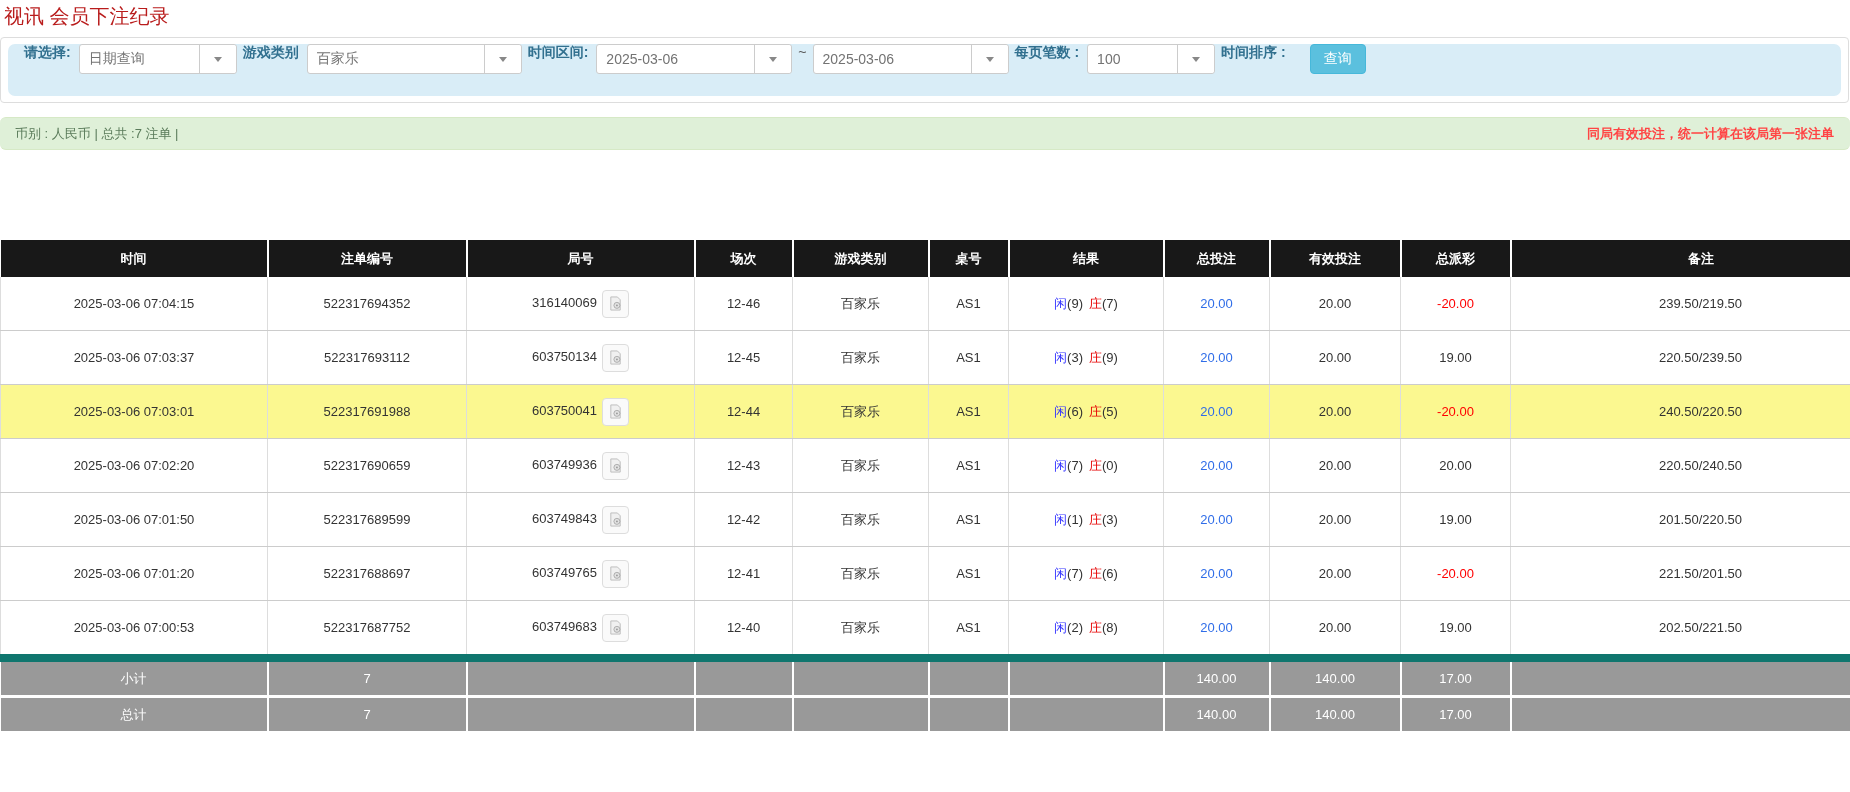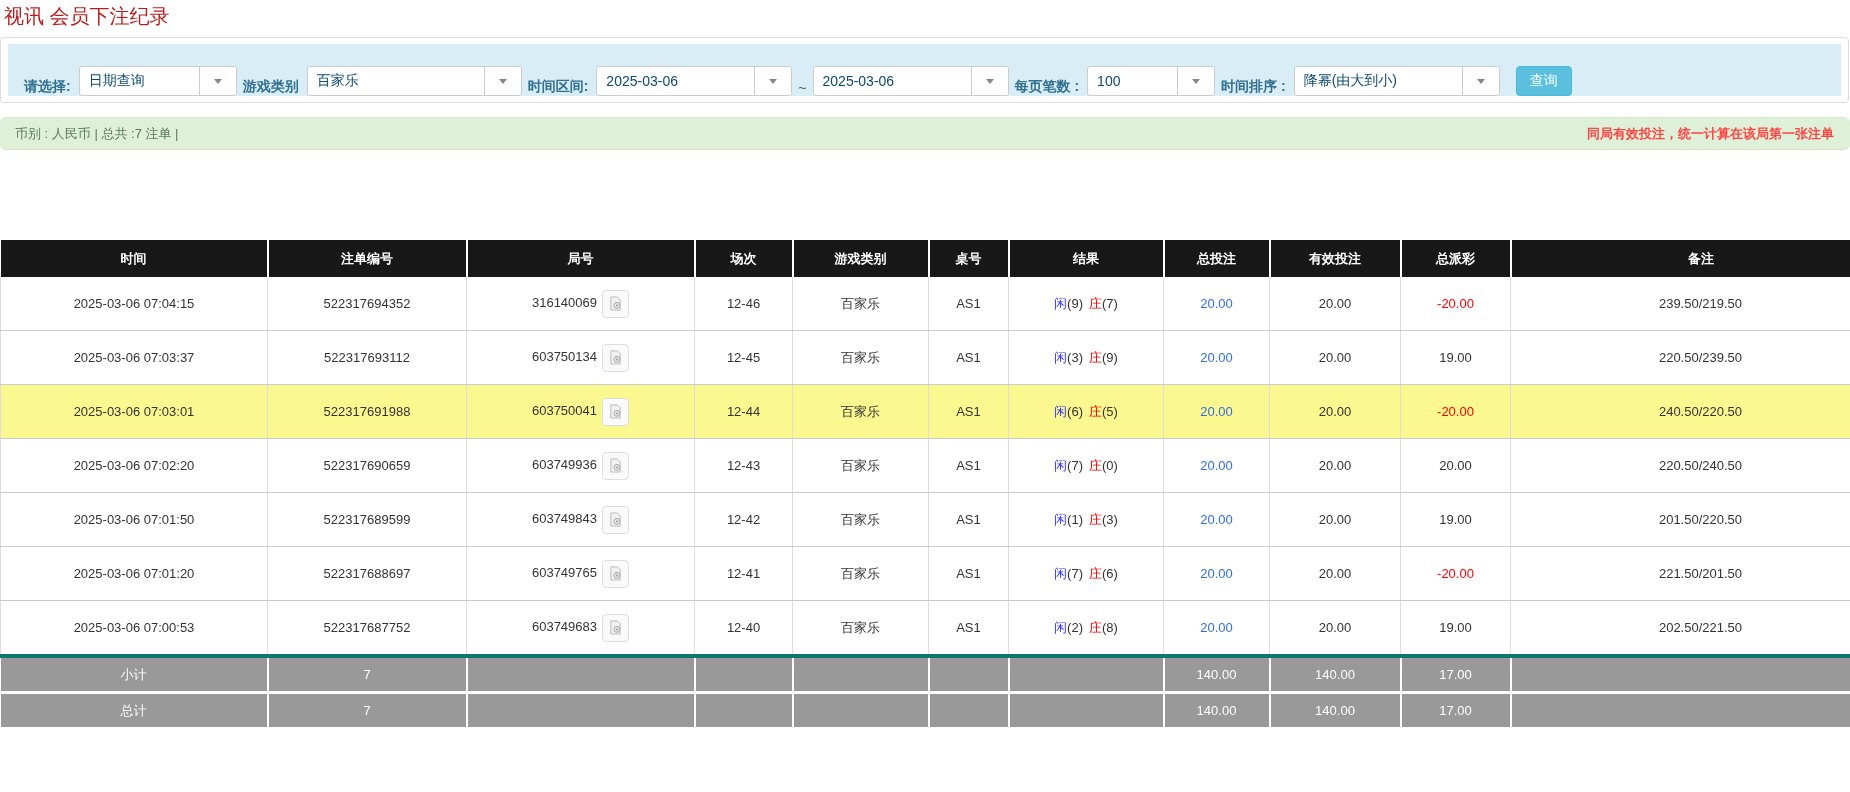--- a/index.html
+++ b/index.html
@@ -6,26 +6,26 @@
   body{
     width:1850px;height:792px;overflow:hidden;background:#fff;position:relative;
     font-family:"Liberation Sans","DejaVu Sans",sans-serif;
   }
   .page-title{position:absolute;top:3px;left:4px;font-size:20px;color:#b91c1c;}
 
   
   .filter-panel{position:absolute;top:37px;left:0;width:1849px;height:66px;
     border:1px solid #ddd;border-radius:4px;background:#fff;box-sizing:border-box;}
   .filter-bar{position:absolute;top:6px;left:7px;right:7px;bottom:6px;
-    background:var(--filter-bg,#d9edf7);border-radius:0;
-    display:flex;align-items:flex-end;padding:0 10px;box-sizing:border-box;}
+    background:var(--filter-bg,#d9edf7);border-radius:7px;
+    display:flex;align-items:flex-start;padding:0 10px;box-sizing:border-box;}
   .flabel{font-size:14px;font-weight:bold;color:#31708f;white-space:nowrap;margin:0 8px 0 6px;}
   .combo{display:flex;height:30px;background:#fff;border:1px solid #ccc;border-radius:3px;
     box-sizing:border-box;align-items:stretch;cursor:pointer;}
-  .combo-text{font-size:14px;color:#0c4a6e;padding:0 9px;display:flex;align-items:center;flex:1;white-space:nowrap;}
+  .combo-text{font-size:14px;color:#737373;padding:0 9px;display:flex;align-items:center;flex:1;white-space:nowrap;}
   .combo-btn{width:36px;border-left:1px solid #ccc;display:flex;align-items:center;justify-content:center;border-radius:0 3px 3px 0;background:#fff;}
   .caret{width:0;height:0;border-left:4px solid transparent;border-right:4px solid transparent;border-top:5px solid #888;}
   .w-sel{width:158px;} .w-game{width:215px;} .w-date{width:196px;} .w-size{width:128px;} .w-order{width:206px;}
   .tilde{font-size:14px;color:#555;margin:0 6px;}
   .btn-query{height:30px;background:var(--accent,#5bc0de);color:#fff;border:1px solid #46b8da;
     border-radius:4px;font-size:14px;padding:0 13px;margin-left:16px;cursor:pointer;}
 
   
   .notice{position:absolute;top:117px;left:0;width:1850px;height:33px;
     background:var(--notice-bg,#dff0d8);border-top:1px solid #d6e9c6;border-bottom:1px solid #d6e9c6;box-sizing:border-box;border-radius:6px;}
@@ -42,21 +42,21 @@
   .bet-table td{font-size:13px;color:#333;text-align:center;height:53px;
     border-right:1px solid #ddd;border-bottom:1px solid #ccc;padding:0;background:#fff;}
   .bet-table tr.data td:first-child{border-left:1px solid #ddd;}
   .bet-table tr.hl td{background:var(--highlight,#fbf890);}
   .bet-link{color:var(--link-blue,#2f6de8);cursor:pointer;text-decoration:none;}
   .xian{color:var(--xian-blue,#3333ff);}
   .zhuang{color:var(--zhuang-red,#e60000);margin-left:6px;}
   .score{color:#333;}
   td.neg{color:var(--negative-red,#ff0000);}
   tr.summary td{background:var(--summary-bg,#999999);color:#fff;height:33px;
-    border:none;border-top:4px solid #0f766e;border-right:2px solid #fff;font-size:13px;}
+    border:none;border-top:8px solid #0f766e;border-right:2px solid #fff;font-size:13px;}
   tr.summary td:last-child{border-right:none;}
   tr.total-row td{border-top:3px solid #fff;}
   .video-icon{display:inline-flex;width:25px;height:26px;border:1px solid #ddd;border-radius:4px;
     background:#fafafa;align-items:center;justify-content:center;vertical-align:middle;margin-left:5px;cursor:pointer;}
 </style>
 </head>
 <body>
 
 <div class="page-title">视讯 会员下注纪录</div>
 
@@ -91,26 +91,20 @@
         </span>
     </div>
     <span class="flabel">每页笔数 :</span>
     <div class="combo w-size">
       <span class="combo-text">100</span>
       <span class="combo-btn">
           <span class="caret"></span>
         </span>
     </div>
     <span class="flabel">时间排序 :</span>
-    <div class="combo w-order">
-      <span class="combo-text">降幂(由大到小)</span>
-      <span class="combo-btn">
-          <span class="caret"></span>
-        </span>
-    </div>
     <button class="btn-query">查询</button>
   </div>
 </div>
 
 <div class="notice">
   <span class="notice-left">币别 : 人民币 | 总共 :7 注单 |</span>
   <span class="notice-right">同局有效投注，统一计算在该局第一张注单</span>
 </div>
 
 <table class="bet-table">

